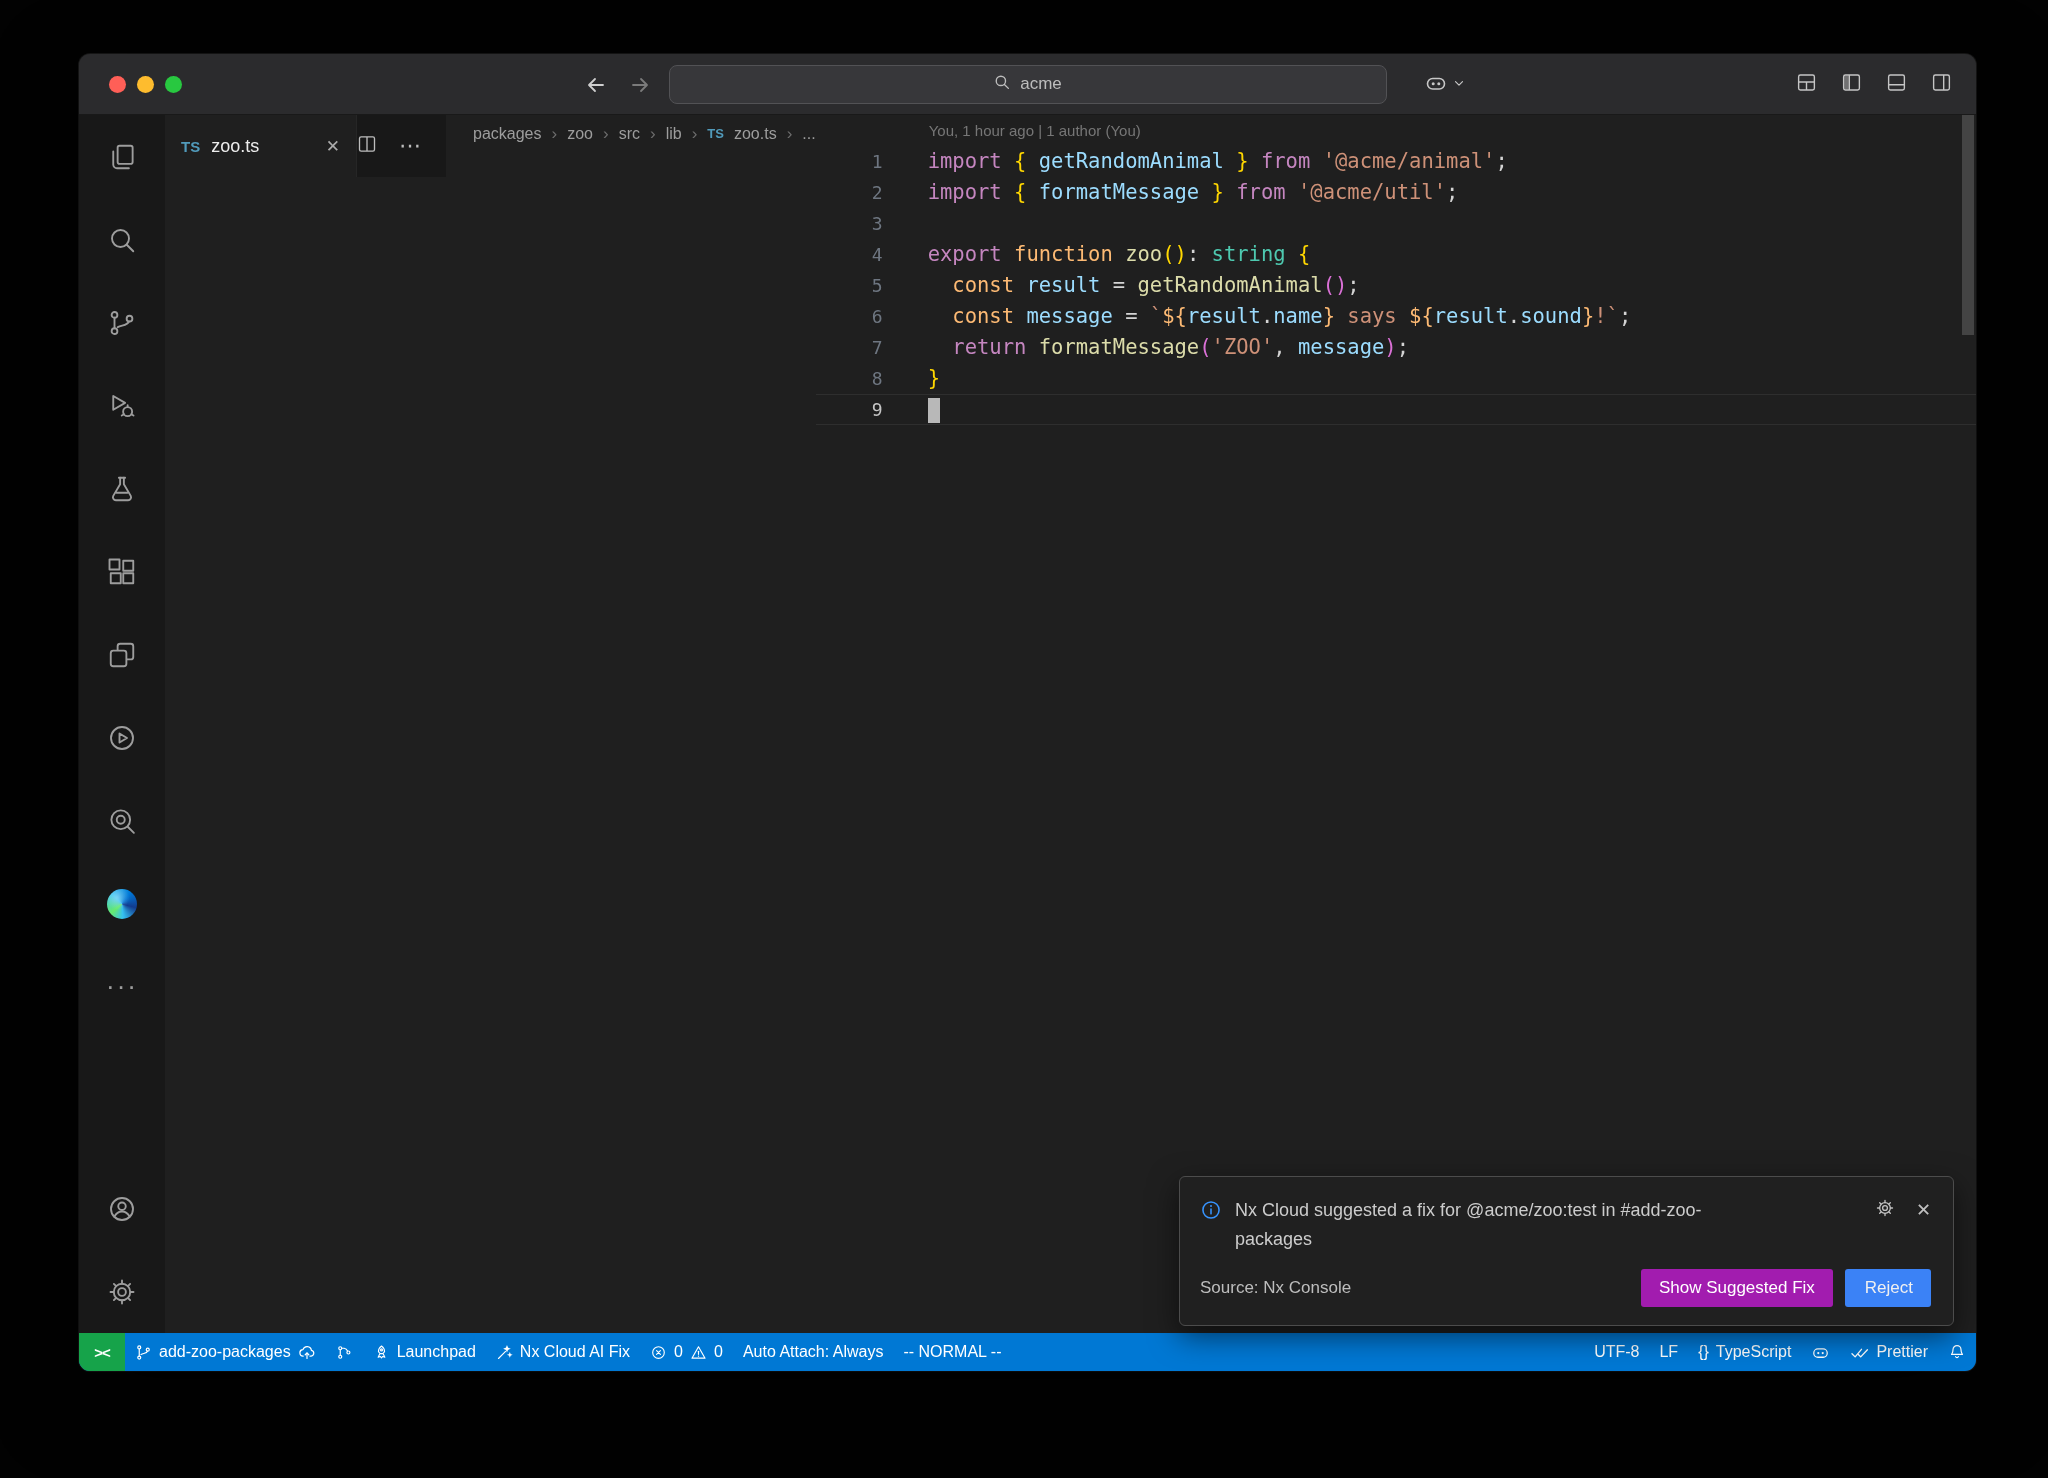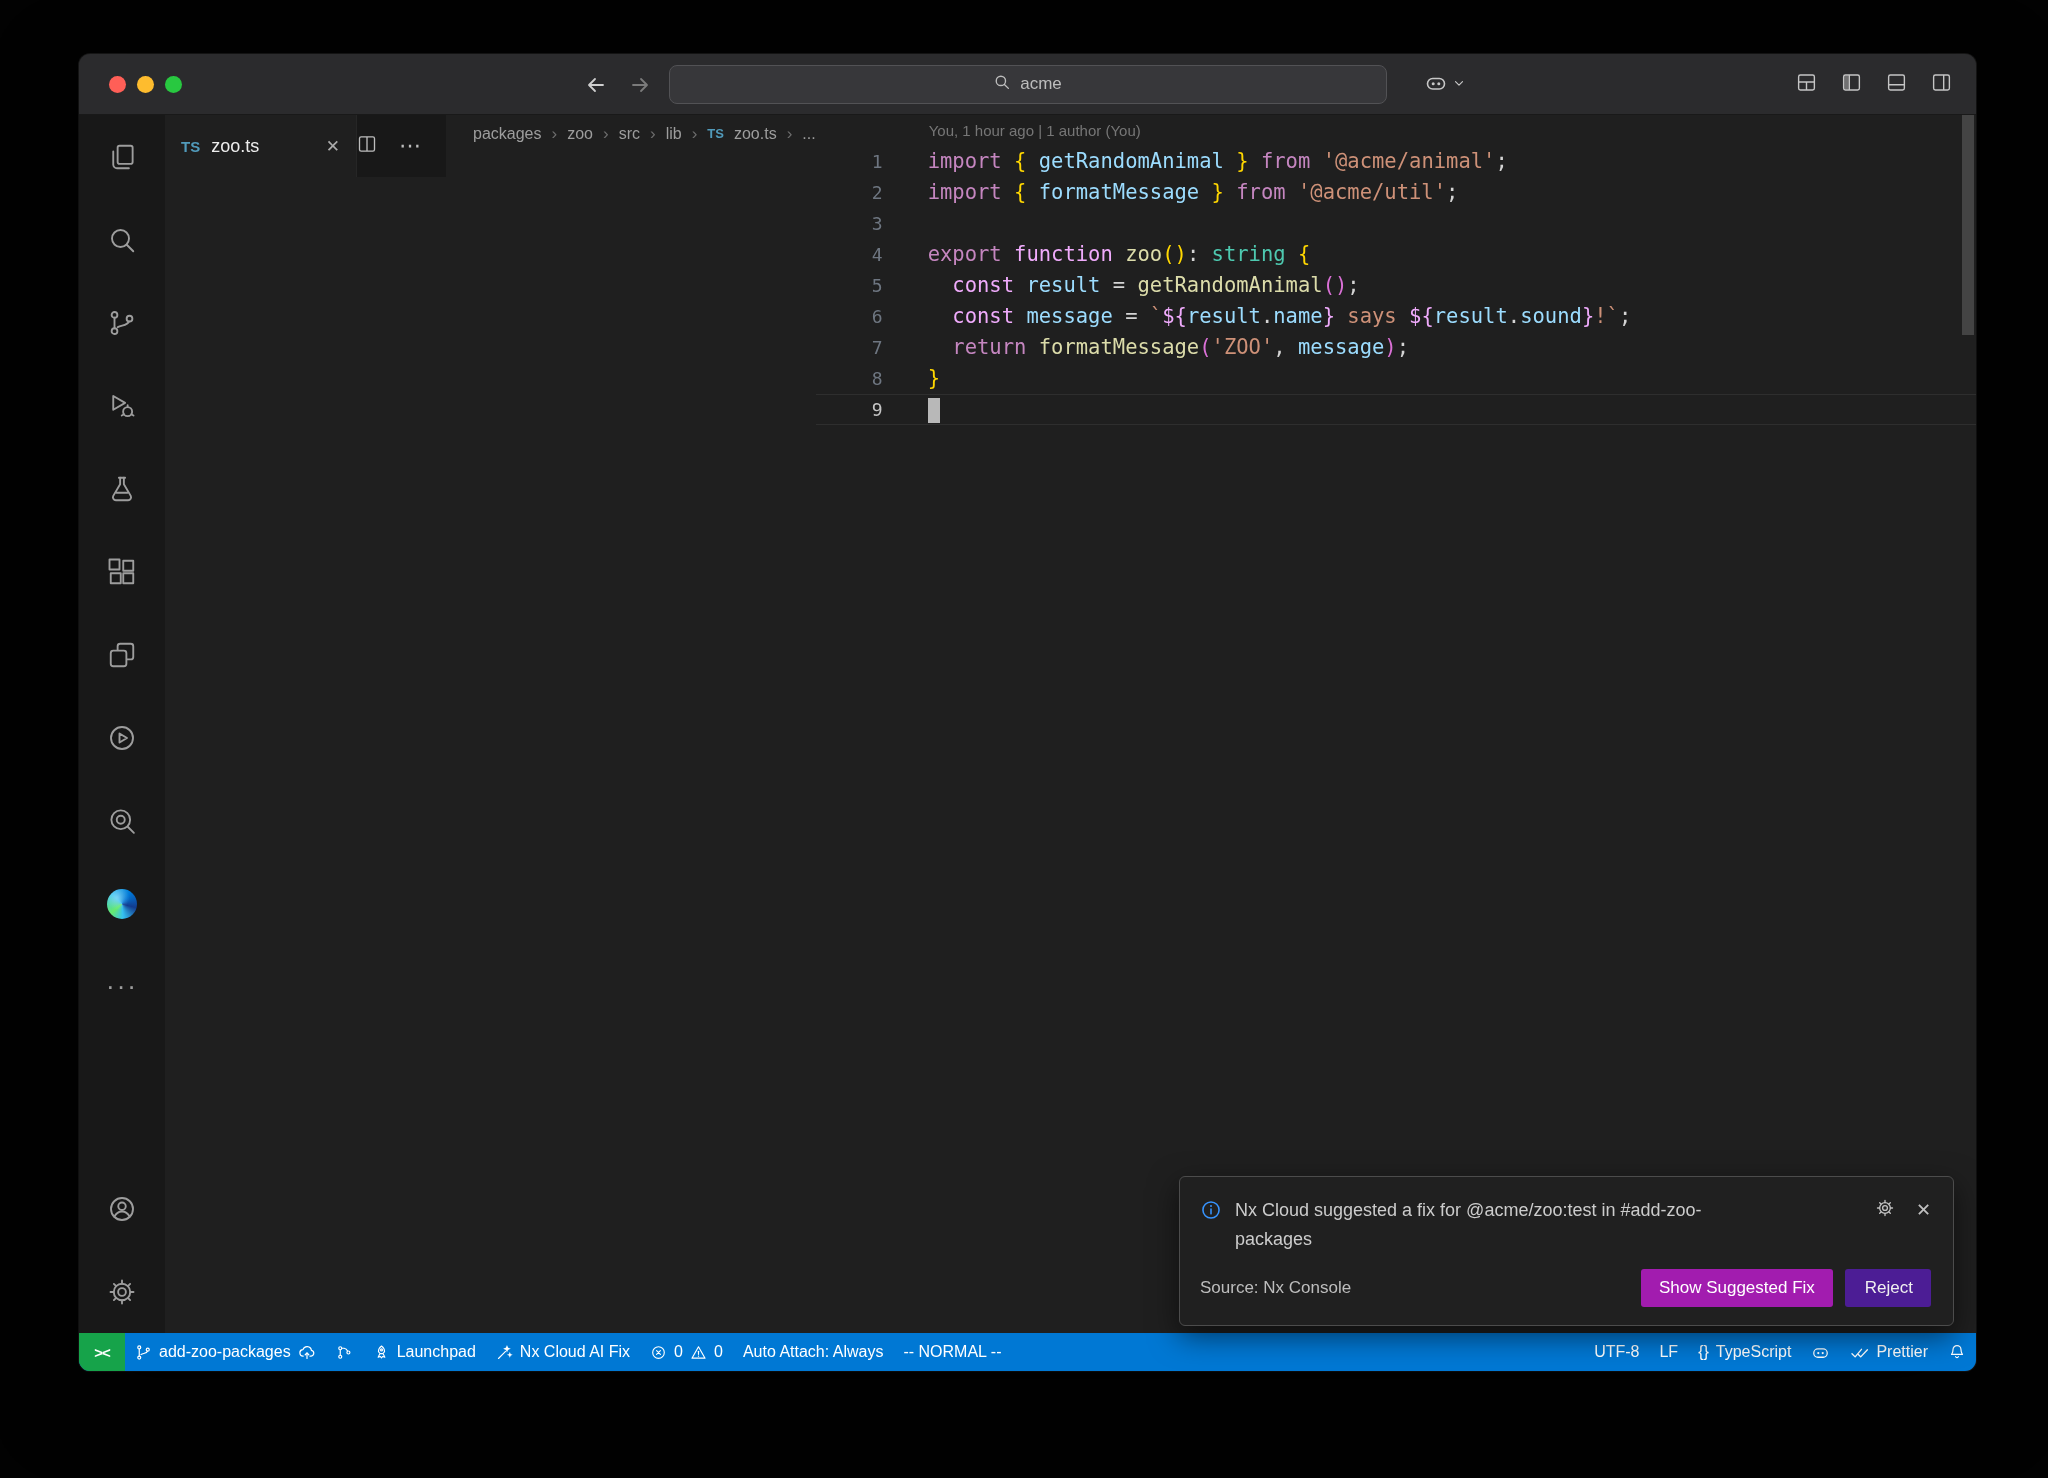--- a/index.html
+++ b/index.html
@@ -62,40 +62,40 @@
   .blame { height:31px; line-height:31px; padding-left:113px; color:#767676;
            font-family:"Liberation Sans", sans-serif; font-size:15px; cursor:pointer; }
   .code-row { display:flex; height:31px; line-height:31px; font-size:20.5px; }
   .code-row .ln { flex:none; width:67px; text-align:right; color:#6e7681; font-size:18px; }
   .code-row .code-text { white-space:pre; padding-left:45px; color:#d4d4d4; }
   .code-row.current { box-shadow: inset 0 1px 0 rgba(255,255,255,.07), inset 0 -1px 0 rgba(255,255,255,.07); }
   .code-row.current .ln { color:#c6c6c6; }
   .cursor { display:inline-block; width:12px; height:25px; background:#b8b8b8; vertical-align:middle; }
   .scroll-thumb { position:absolute; right:2px; top:0; width:12px; height:220px; background:rgba(130,130,130,.38); }
 
-  .tok-kw{color:#C586C0} .tok-blue{color:#f0abfc} .tok-func{color:#DCDCAA}
+  .tok-kw{color:#C586C0} .tok-blue{color:#fdba74} .tok-func{color:#DCDCAA}
   .tok-lblue{color:#9CDCFE} .tok-str{color:#CE9178} .tok-gold{color:#FFD700}
   .tok-orchid{color:#DA70D6} .tok-fg{color:#D4D4D4} .tok-type{color:#4EC9B0}
 
   
   .toast { position:absolute; right:22px; bottom:45px; width:775px; background:#202020;
            border:1px solid #4c4c4c; border-radius:6px; padding:19px 22px 18px 20px;
            box-shadow:0 10px 30px rgba(0,0,0,.55); z-index:5; }
   .toast-head { display:flex; align-items:flex-start; gap:13px; }
   .toast-info { flex:none; color:#3794ff; margin-top:3px; }
   .toast-msg { width:505px; color:#cccccc; font-size:18px; line-height:1.58; }
   .toast-icons { margin-left:auto; display:flex; align-items:center; gap:21px; color:#c0c0c0; margin-top:2px; }
   .toast-x { font-size:18px; cursor:pointer; }
   .toast-foot { display:flex; align-items:center; margin-top:16px; }
   .toast-source { color:#bdbdbd; font-size:17px; }
   .toast-buttons { margin-left:auto; display:flex; gap:12px; }
   .btn { border:none; border-radius:3px; font-size:17px; padding:9px 18px; cursor:pointer;
          font-family:"Liberation Sans", sans-serif; }
   .btn-primary { background:#0078d4; color:#ffffff; }
-  .btn-secondary { background:#4c1d95; color:#f0f0f0;padding-left:20px; }
+  .btn-secondary { background:#3b82f6; color:#f0f0f0;padding-left:20px; }
 
   
   .statusbar { flex:none; height:38px; background:#0078d4; display:flex; align-items:stretch;
                color:#ffffff; font-size:16px; }
   .sb-remote { flex:none; width:46px; background:#16a34a; display:grid; place-items:center;
                font-weight:700; font-size:15px; letter-spacing:-1px; cursor:pointer; }
   .sb-item { display:flex; align-items:center; gap:7px; padding:0 10px; cursor:pointer; white-space:nowrap; }
   .sb-left { display:flex; align-items:stretch; }
   .sb-right { margin-left:auto; display:flex; align-items:stretch; padding-right:0;text-align:right; }
   .sb-item svg { display:block; }

